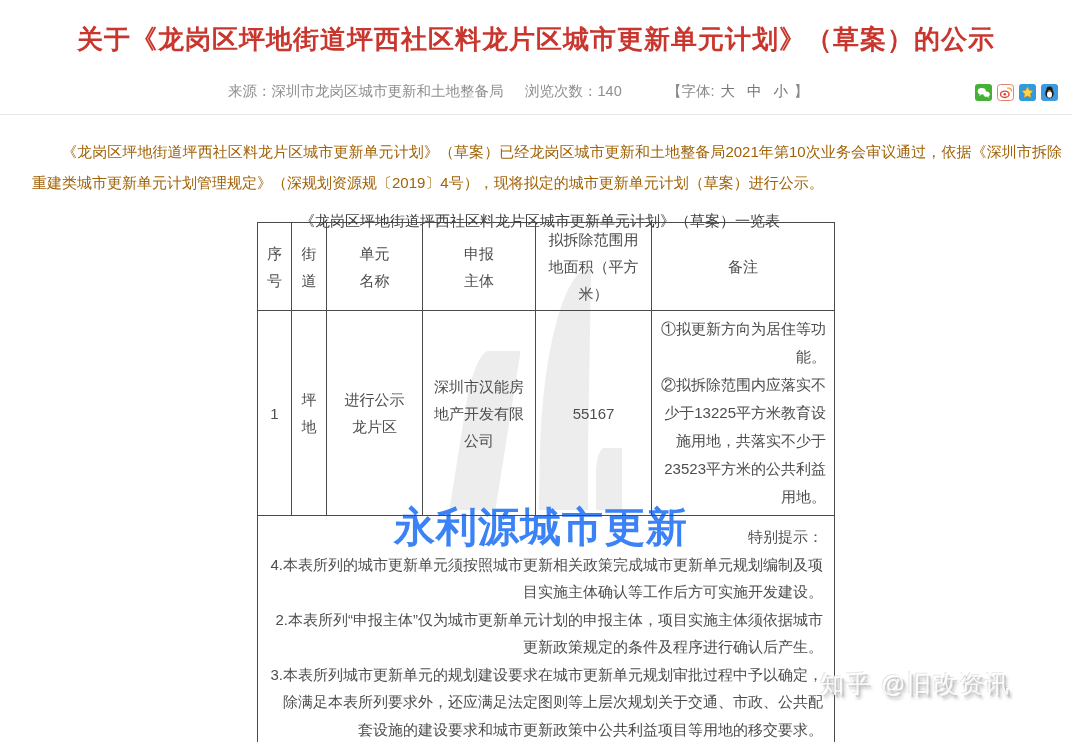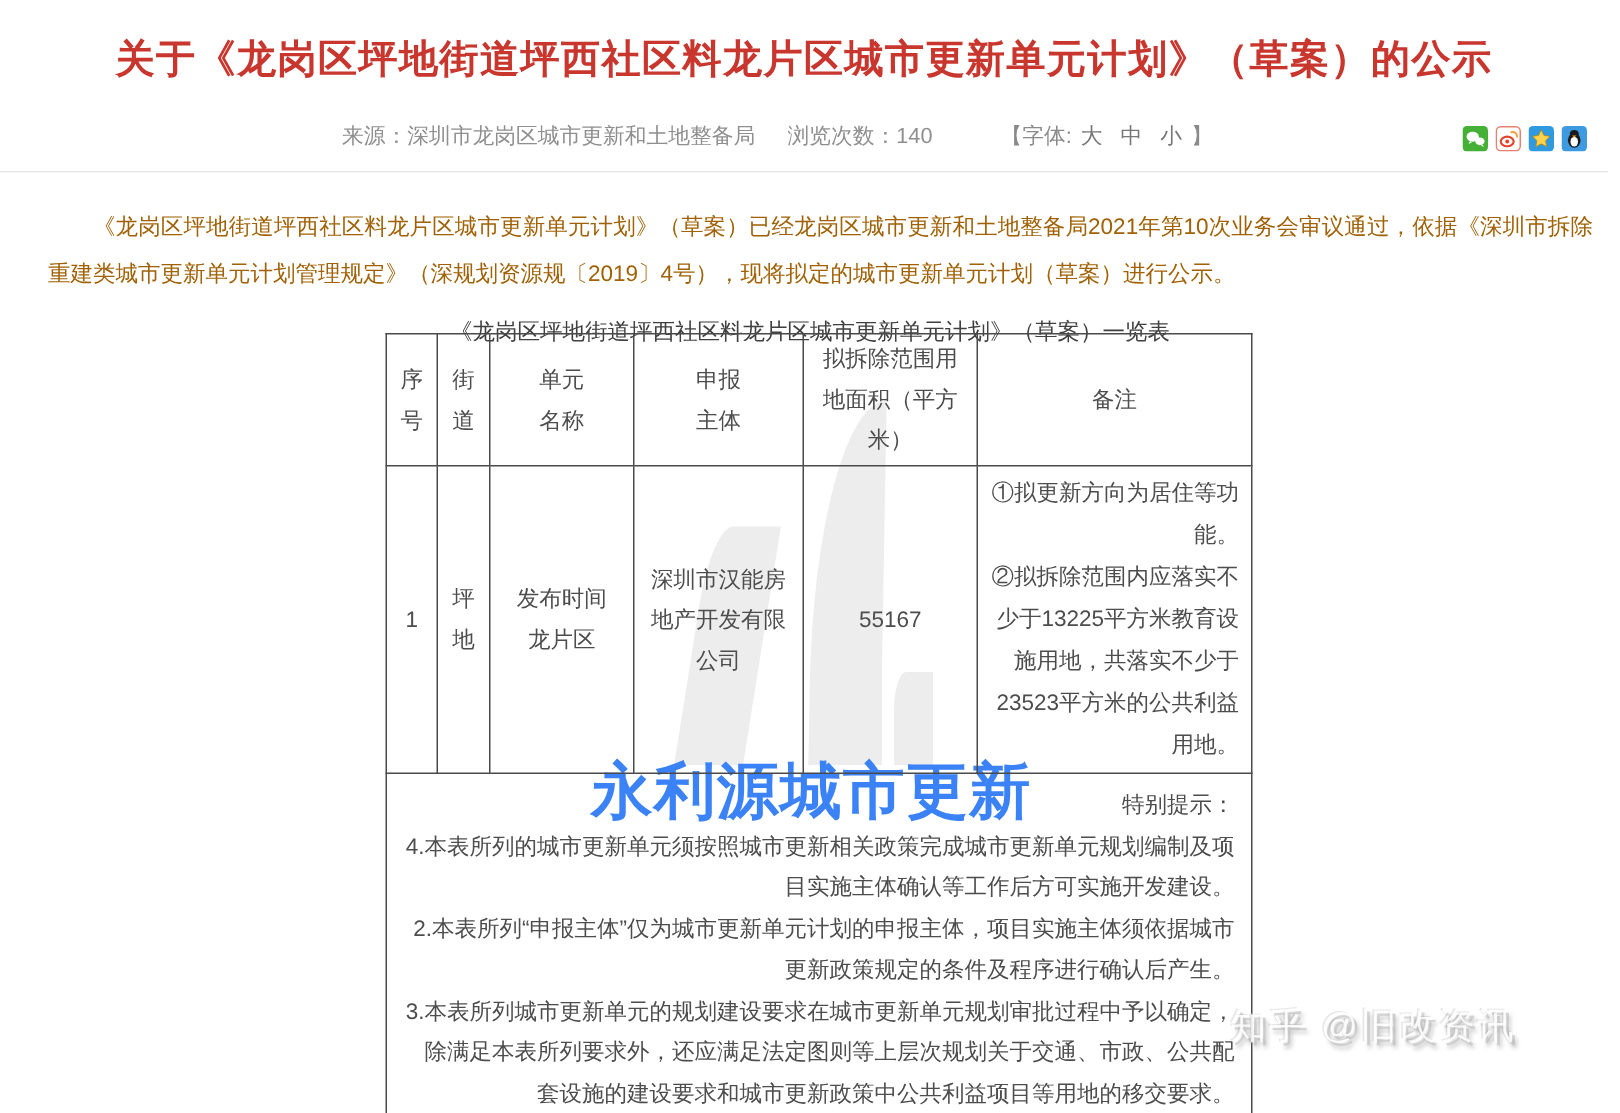--- a/index.html
+++ b/index.html
@@ -144,21 +144,21 @@
 主体</th>
         <th>拟拆除范围用
 地面积（平方
 米）</th>
         <th>备注</th>
       </tr>
       <tr class="data-row">
         <td>1</td>
         <td>坪
 地</td>
-        <td>发布时间
+        <td>进行公示
 龙片区</td>
         <td>深圳市汉能房
 地产开发有限
 公司</td>
         <td>55167</td>
         <td class="remarks-cell">①拟更新方向为居住等功
 能。
 ②拟拆除范围内应落实不
 少于13225平方米教育设
 施用地，共落实不少于

